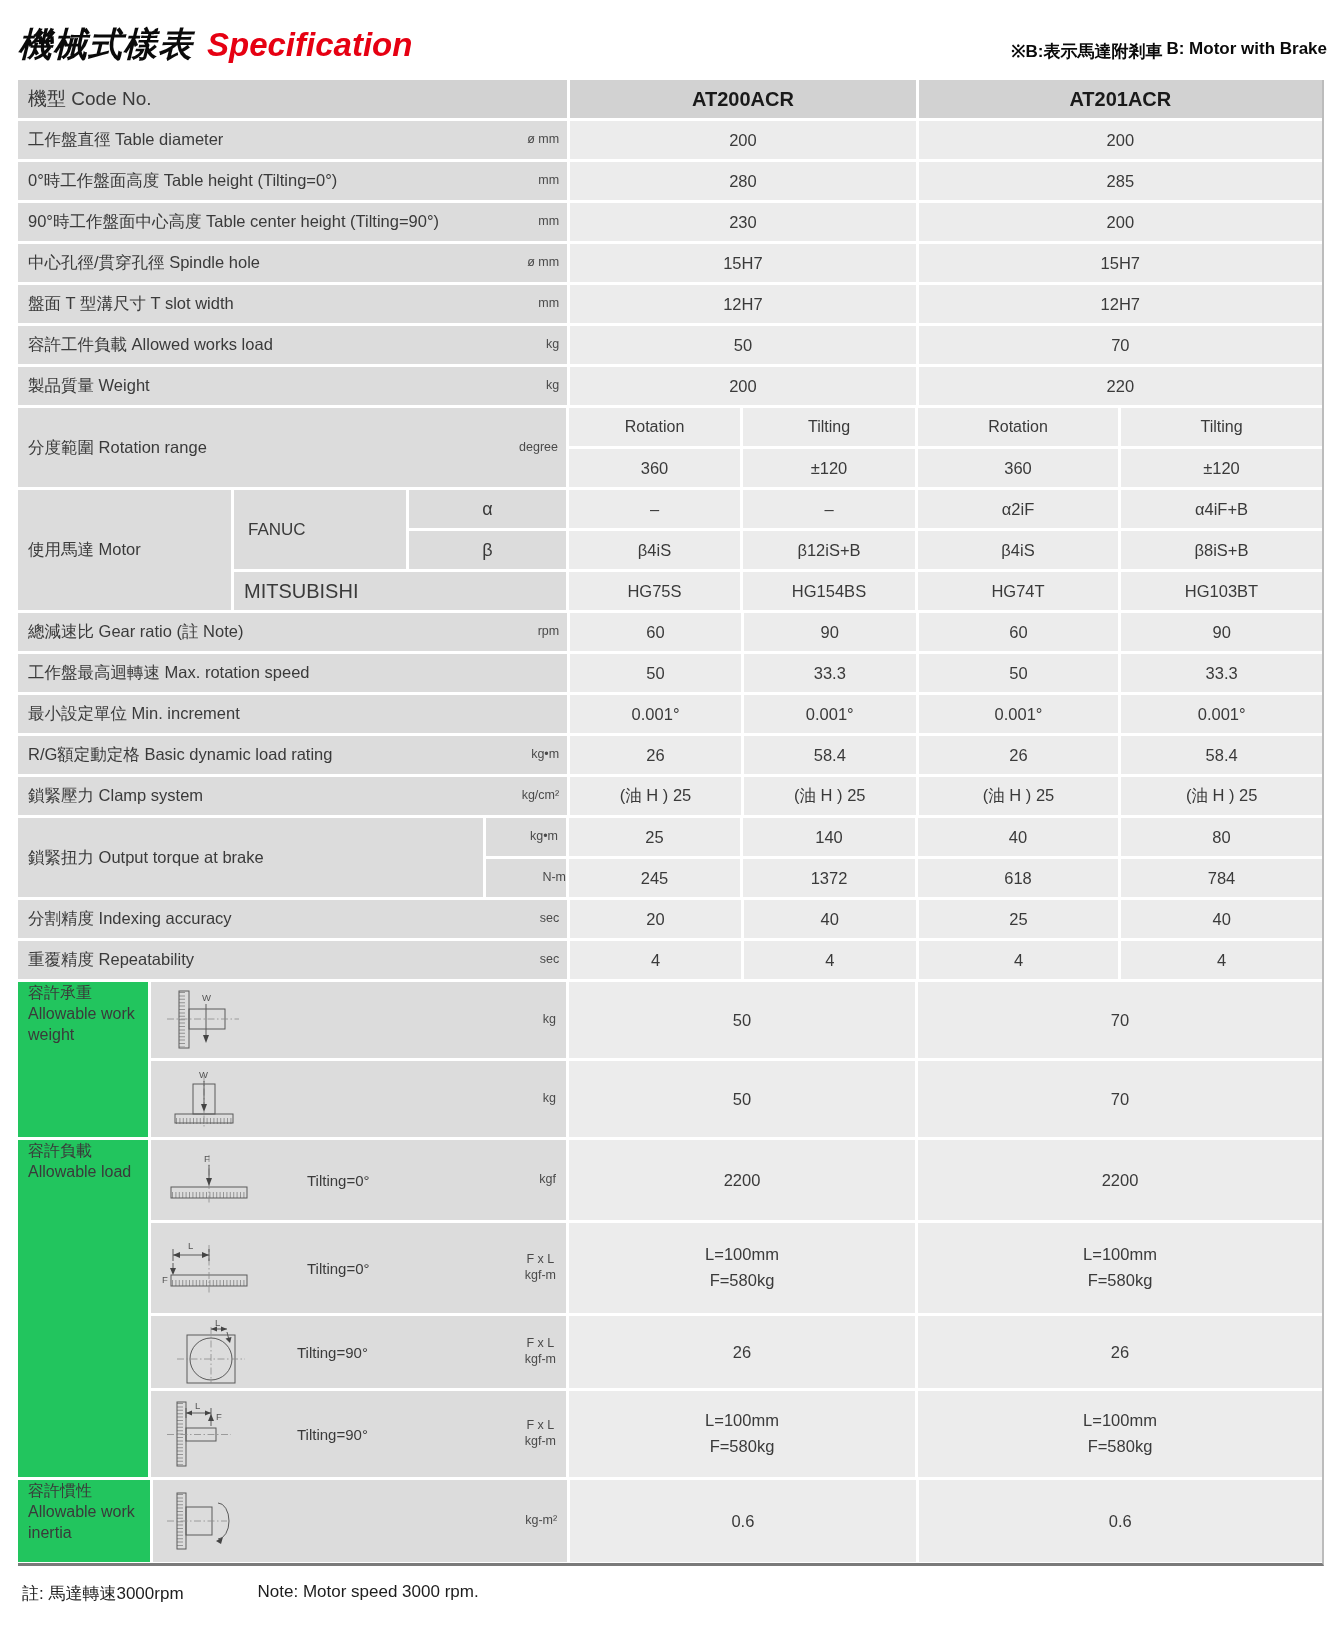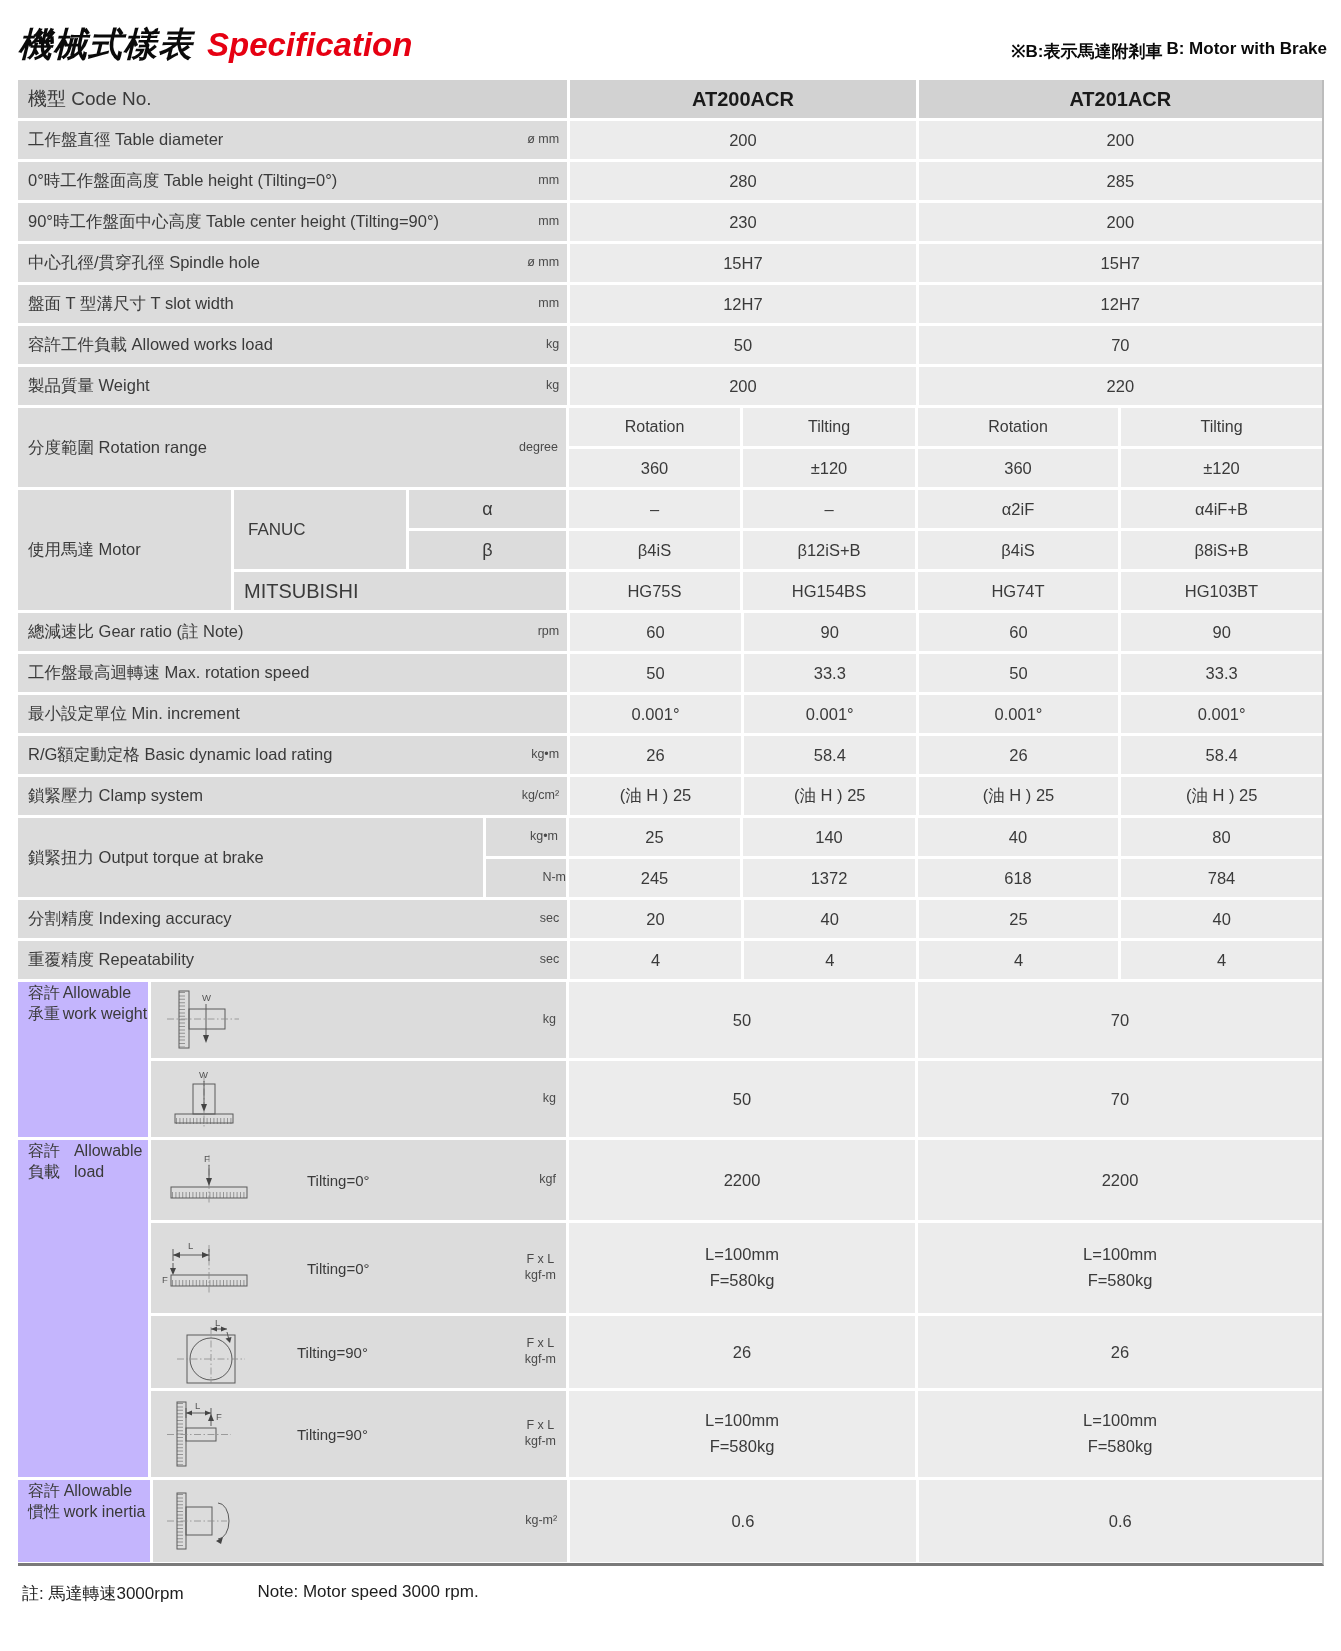--- a/index.html
+++ b/index.html
@@ -31,21 +31,21 @@
   .wm1{width:346px}.wm2{width:404px}
   .wmot{width:215px}.wfan{width:172px}.wgrk{width:157px}.wmit{width:332px}
   .wtq{width:467px}.wtu{width:80px}
   .wsec{width:132px}.wdia{width:415px}
   .subhead{font-size:16px}
   .fanuc{font-size:17px;padding-left:14px}
   .greek{justify-content:center;padding-left:0;font-size:18px}
   .diagcell{background:#dcdcdc;display:flex;align-items:center;padding:0 10px 0 8px}
   .cap{font-size:15px;color:#3a3a3a;margin-left:28px;white-space:nowrap}
   .dunit{margin-left:auto}
-  .stack{display:flex;background:#c4b5fd;padding-left:10px;font-size:16px;line-height:1.32}
+  .stack{display:flex;flex-direction:column;background:#22c55e;padding-left:10px;font-size:16px;line-height:1.32}
   .footer{display:flex;gap:74px;font-size:17px;margin:16px 0 0 4px;color:#1d1d1d}
   svg{stroke:#5a5a5a;fill:none;stroke-width:1}
   svg text{fill:#555;stroke:none;font-size:9.5px}
   .hatch{stroke-dasharray:1 2.4;stroke-width:6;opacity:.55}
   .dd{stroke-dasharray:7 2.5 1.5 2.5;stroke-width:.8;stroke:#8a8a8a}
   .ah{fill:#444;stroke:none}
 </style>
 </head>
 <body>
 

